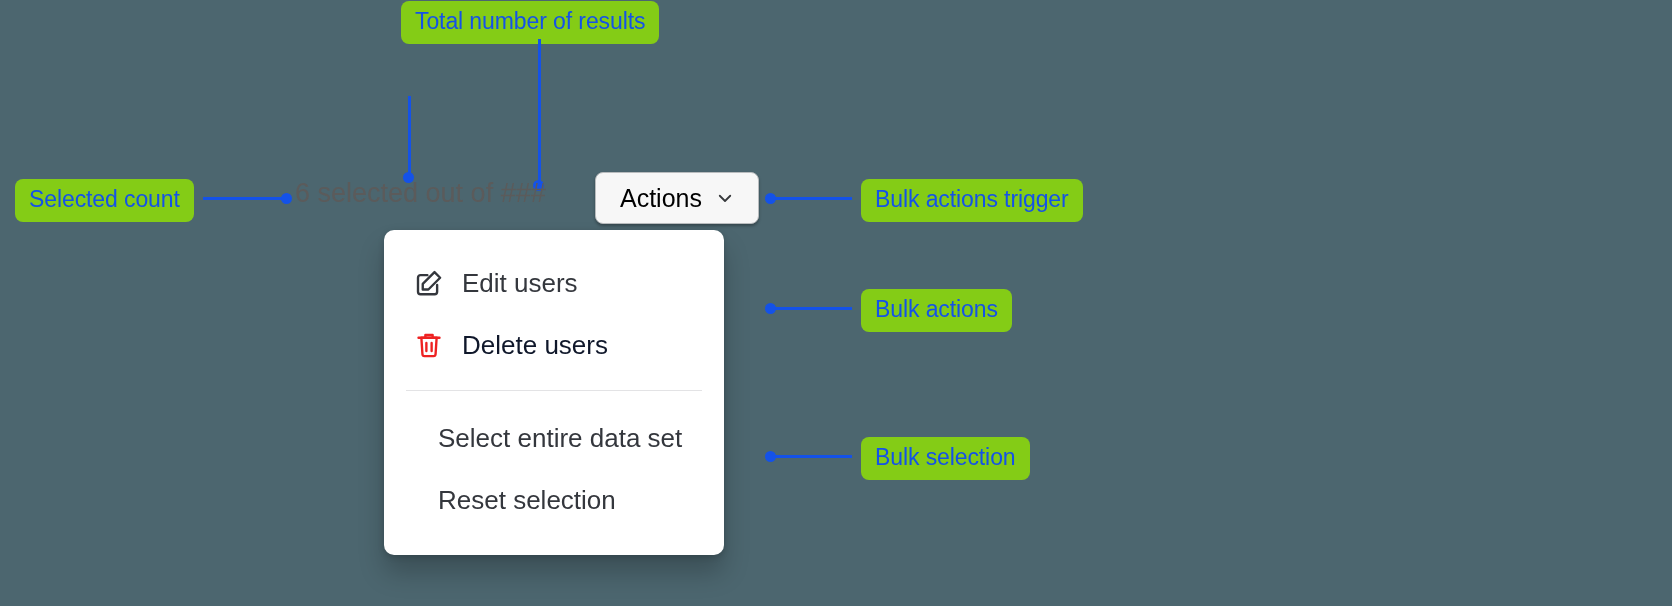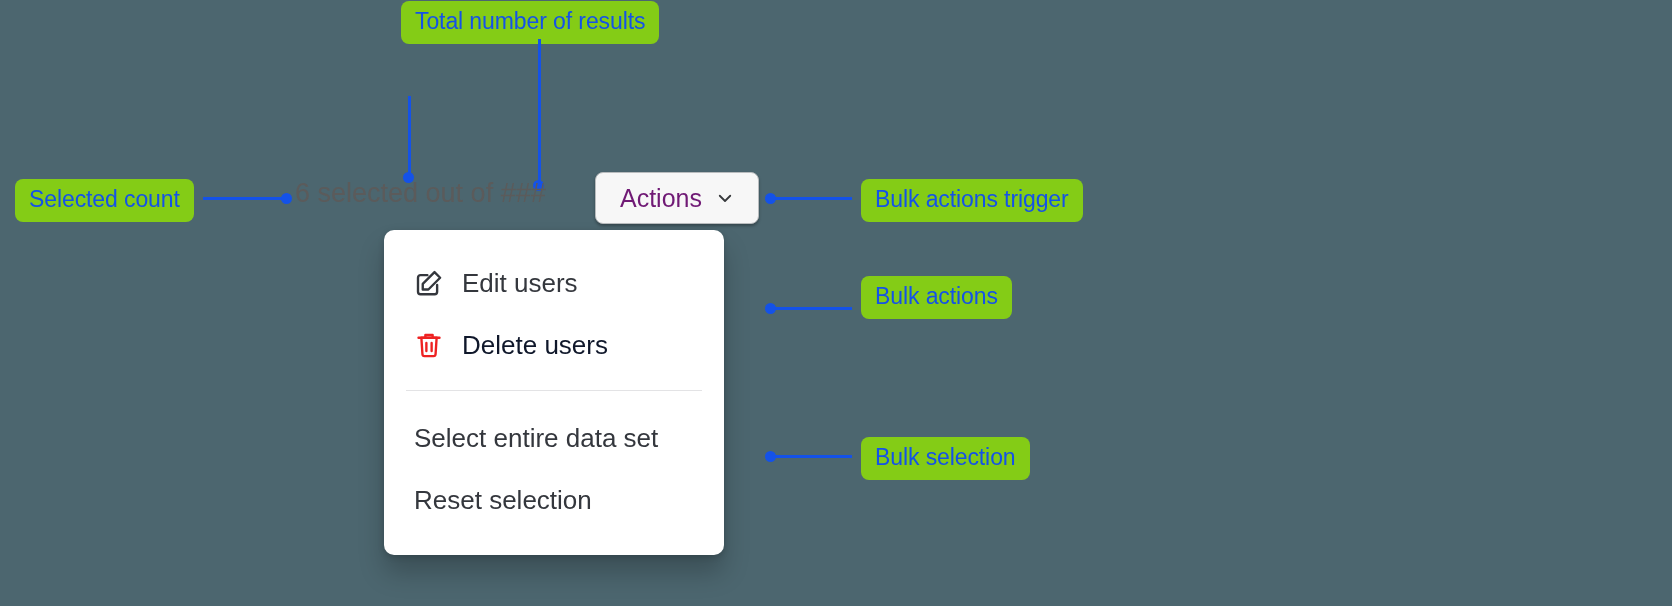--- a/index.html
+++ b/index.html
@@ -74,21 +74,21 @@
     box-shadow: 0 2px 3px rgba(0,0,0,0.30);
     display: flex;
     align-items: center;
     justify-content: center;
     gap: 14px;
     box-sizing: border-box;
     cursor: pointer;
   }
   #actions-button .label {
     font-size: 25px;
-    color: #701a75;
+    color: #000000;
     line-height: 1;
   }
   .chevron-down {
     display: block;
     width: 18px;
     height: 18px;
   }
 
   
   #actions-menu {
@@ -113,21 +113,21 @@
     cursor: pointer;
     white-space: nowrap;
   }
   .menu-item.danger { color: #0f172a; }
   .menu-item .glyph {
     width: 30px;
     height: 30px;
     flex: 0 0 30px;
     display: block;
   }
-  .menu-item.plain { padding-left: 30px; }
+  .menu-item.plain { padding-left: 30px; margin-left: 24px; }
   .menu-divider {
     height: 1px;
     background: #e3e3e5;
     margin: 14px 22px 16px 22px;
   }
 </style>
 </head>
 <body>
 
 <div id="stage">
@@ -140,21 +140,21 @@
   <div class="dot" style="left:403px; top:172px;"></div>
 
   <div class="callout" style="left:3px; top:179px;">Selected count</div>
   <div class="leader h" style="left:203px; top:197px; width:85px;"></div>
   <div class="dot" style="left:281px; top:193px;"></div>
 
   <div class="callout" style="left:849px; top:179px;">Bulk actions trigger</div>
   <div class="leader h" style="left:770px; top:197px; width:82px;"></div>
   <div class="dot" style="left:765px; top:193px;"></div>
 
-  <div class="callout" style="left:849px; top:276px;">Bulk actions</div>
+  <div class="callout" style="left:849px; top:289px;">Bulk actions</div>
   <div class="leader h" style="left:770px; top:307px; width:82px;"></div>
   <div class="dot" style="left:765px; top:303px;"></div>
 
   <div class="callout" style="left:849px; top:437px;">Bulk selection</div>
   <div class="leader h" style="left:770px; top:455px; width:82px;"></div>
   <div class="dot" style="left:765px; top:451px;"></div>
 
   <div id="selection-message">6 selected out of ###</div>
 
   <div id="actions-button">

